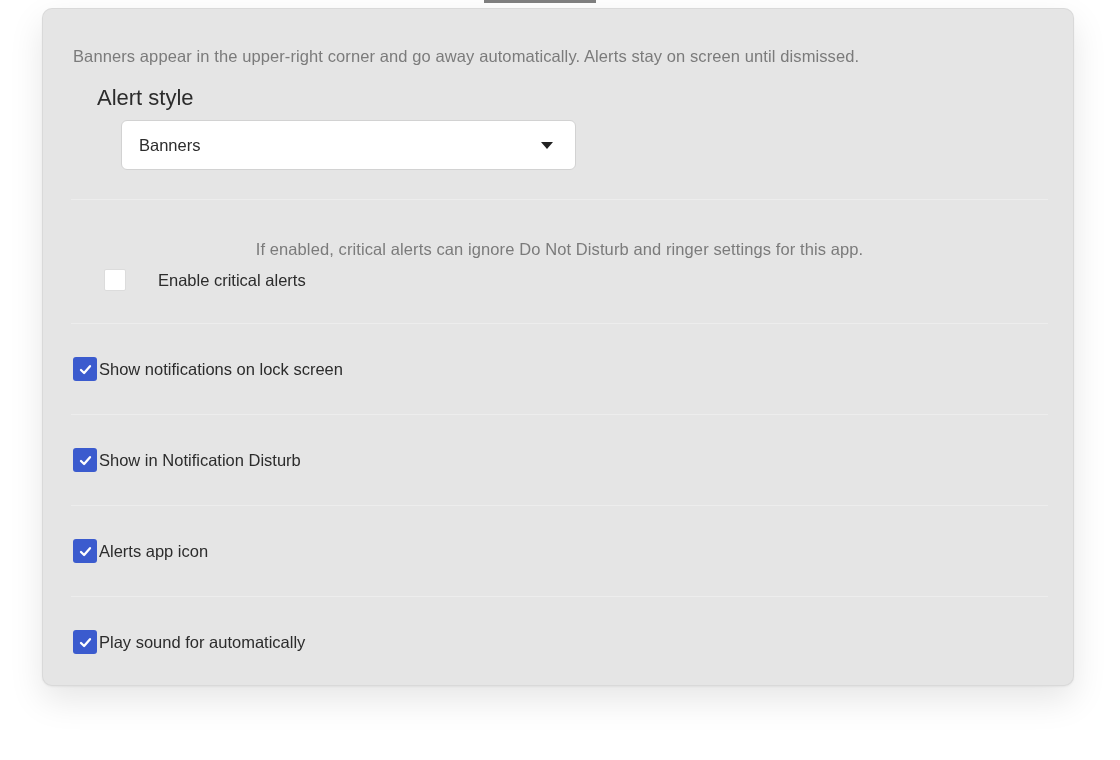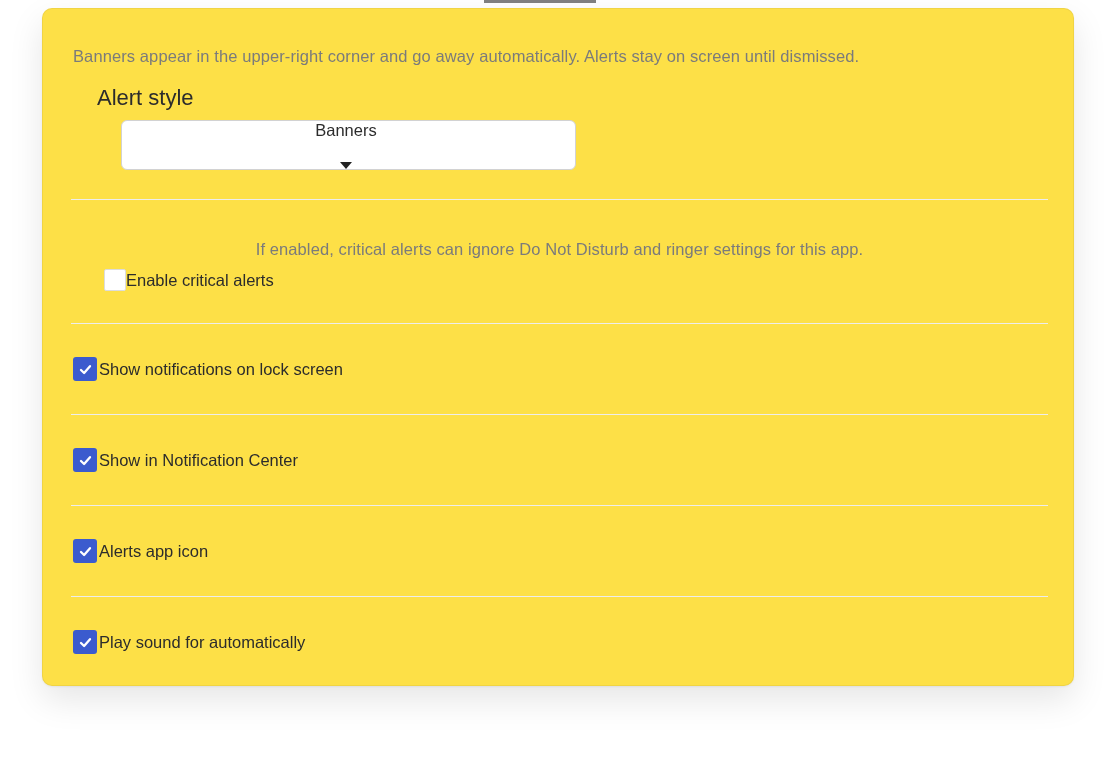--- a/index.html
+++ b/index.html
@@ -22,21 +22,21 @@
     width: 112px;
     height: 3px;
     background: #818181;
   }
   .card {
     position: absolute;
     left: 42px;
     top: 8px;
     width: 1032px;
     height: 678px;
-    background: #fde047;
+    background: #e5e5e5;
     border: 1px solid rgba(0,0,0,0.05);
     border-radius: 10px;
     box-sizing: border-box;
     box-shadow: 0 1px 2px rgba(0,0,0,0.05), 0 14px 34px rgba(0,0,0,0.10);
     padding: 0 25px 0 28px;
   }
   .muted-text {
     margin: 0;
     color: #7b7b7b;
     font-size: 16.5px;
@@ -56,21 +56,20 @@
     height: 50px;
     box-sizing: border-box;
     background: #ffffff;
     border: 1px solid #d2d2d2;
     border-radius: 6px;
     display: flex;
     align-items: center;
     justify-content: space-between;
     padding: 0 22px 0 17px;
     cursor: pointer;
-    flex-direction: column;
   }
   .dropdown-value {
     color: #2c2c2c;
     font-size: 16.5px;
   }
   .caret-down {
     width: 0;
     height: 0;
     border-left: 6px solid transparent;
     border-right: 6px solid transparent;
@@ -83,21 +82,21 @@
   }
   .div-1 { margin-top: 29px; }
   .section-desc { margin-top: 38px; text-align: center; }
   .checkbox-row {
     display: flex;
     align-items: center;
     cursor: pointer;
   }
   .critical-row {
     margin: 9px 0 0 33px;
-    gap: 0;
+    gap: 32px;
   }
   .critical-row + .divider { margin-top: 32px; }
   .toggle-row {
     margin: 33px 0 33px 2px;
     gap: 2px;
   }
   .checkbox-unchecked {
     width: 22px;
     height: 22px;
     box-sizing: border-box;
@@ -163,21 +162,21 @@
     </div>
 
     <div class="divider"></div>
 
     <div class="checkbox-row toggle-row">
       <span class="checkbox-checked" role="checkbox" aria-checked="true">
         <svg width="15" height="15" viewBox="0 0 15 15">
           <path d="M3 8 L6.1 11 L12 4.2" stroke="#ffffff" stroke-width="2.3" fill="none" stroke-linecap="round" stroke-linejoin="round"></path>
         </svg>
       </span>
-      <span class="row-label">Show in Notification Center</span>
+      <span class="row-label">Show in Notification Disturb</span>
     </div>
 
     <div class="divider"></div>
 
     <div class="checkbox-row toggle-row">
       <span class="checkbox-checked" role="checkbox" aria-checked="true">
         <svg width="15" height="15" viewBox="0 0 15 15">
           <path d="M3 8 L6.1 11 L12 4.2" stroke="#ffffff" stroke-width="2.3" fill="none" stroke-linecap="round" stroke-linejoin="round"></path>
         </svg>
       </span>

